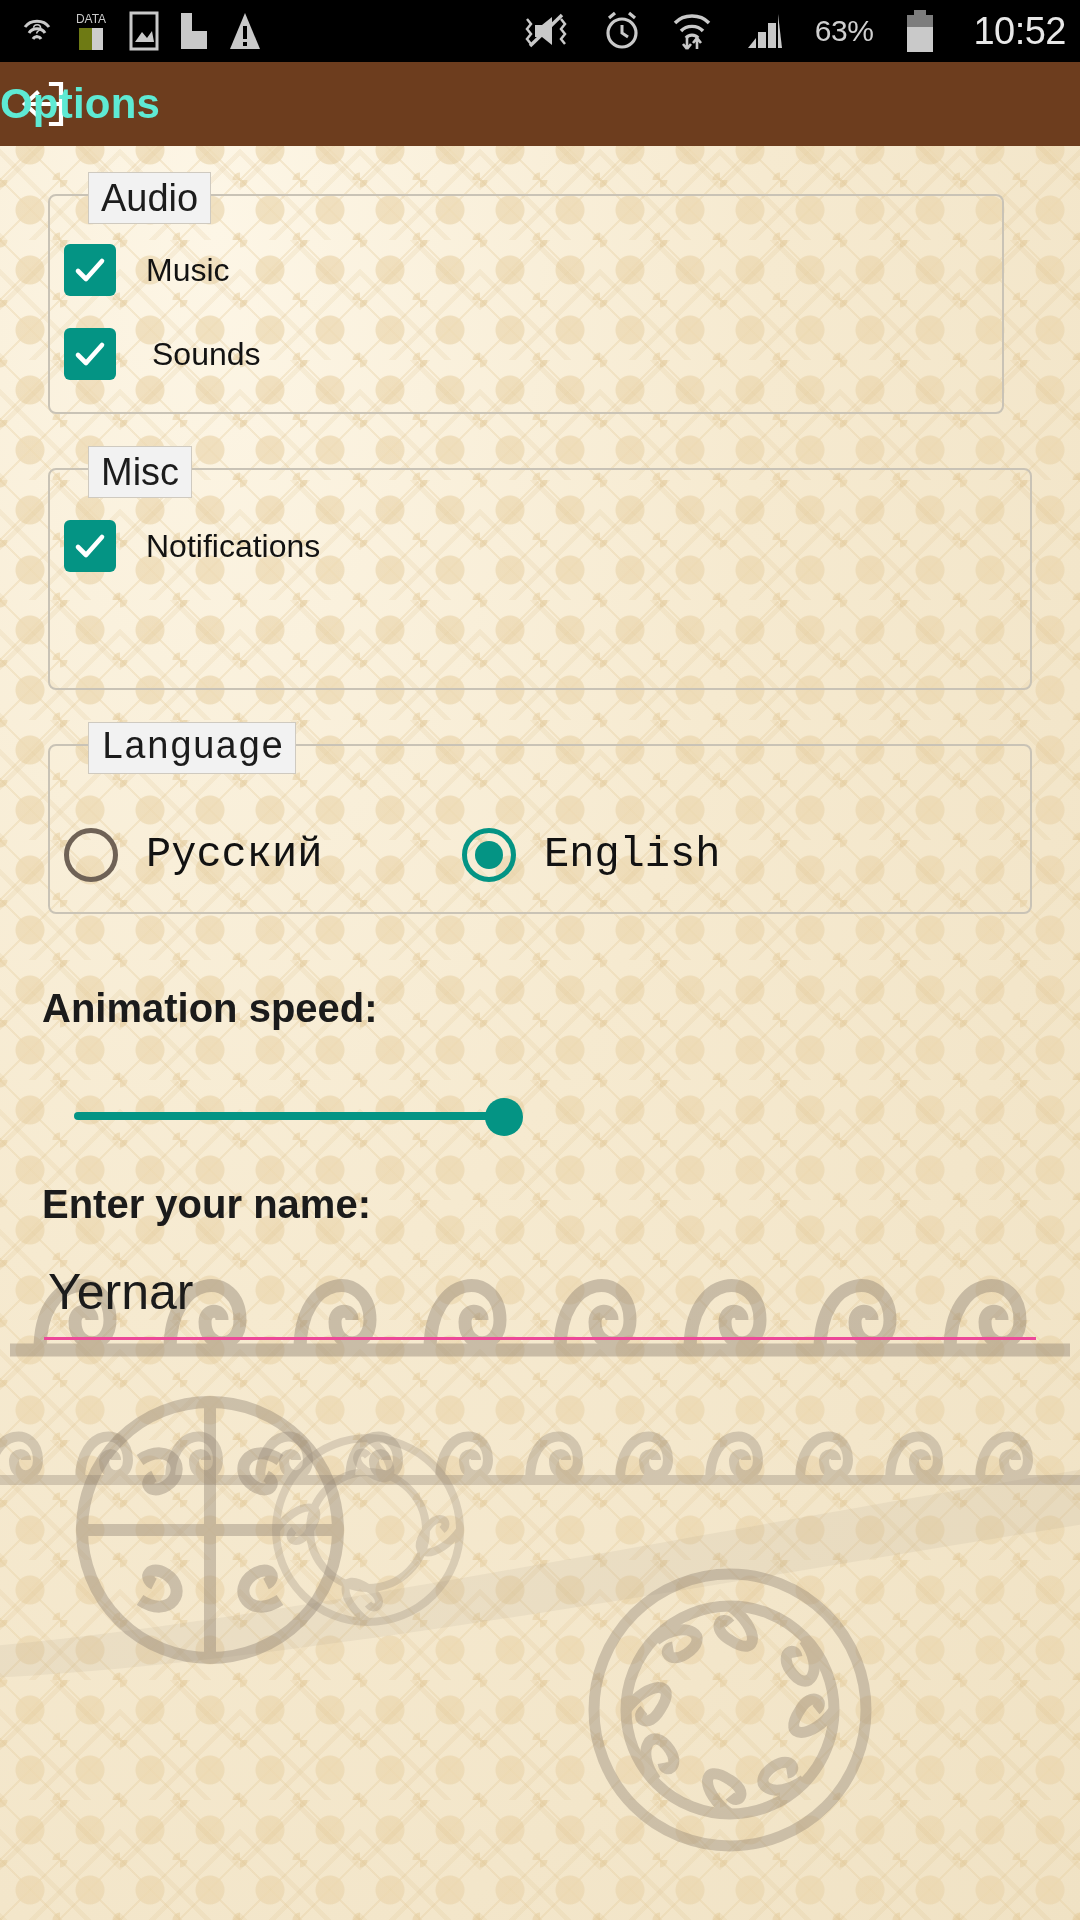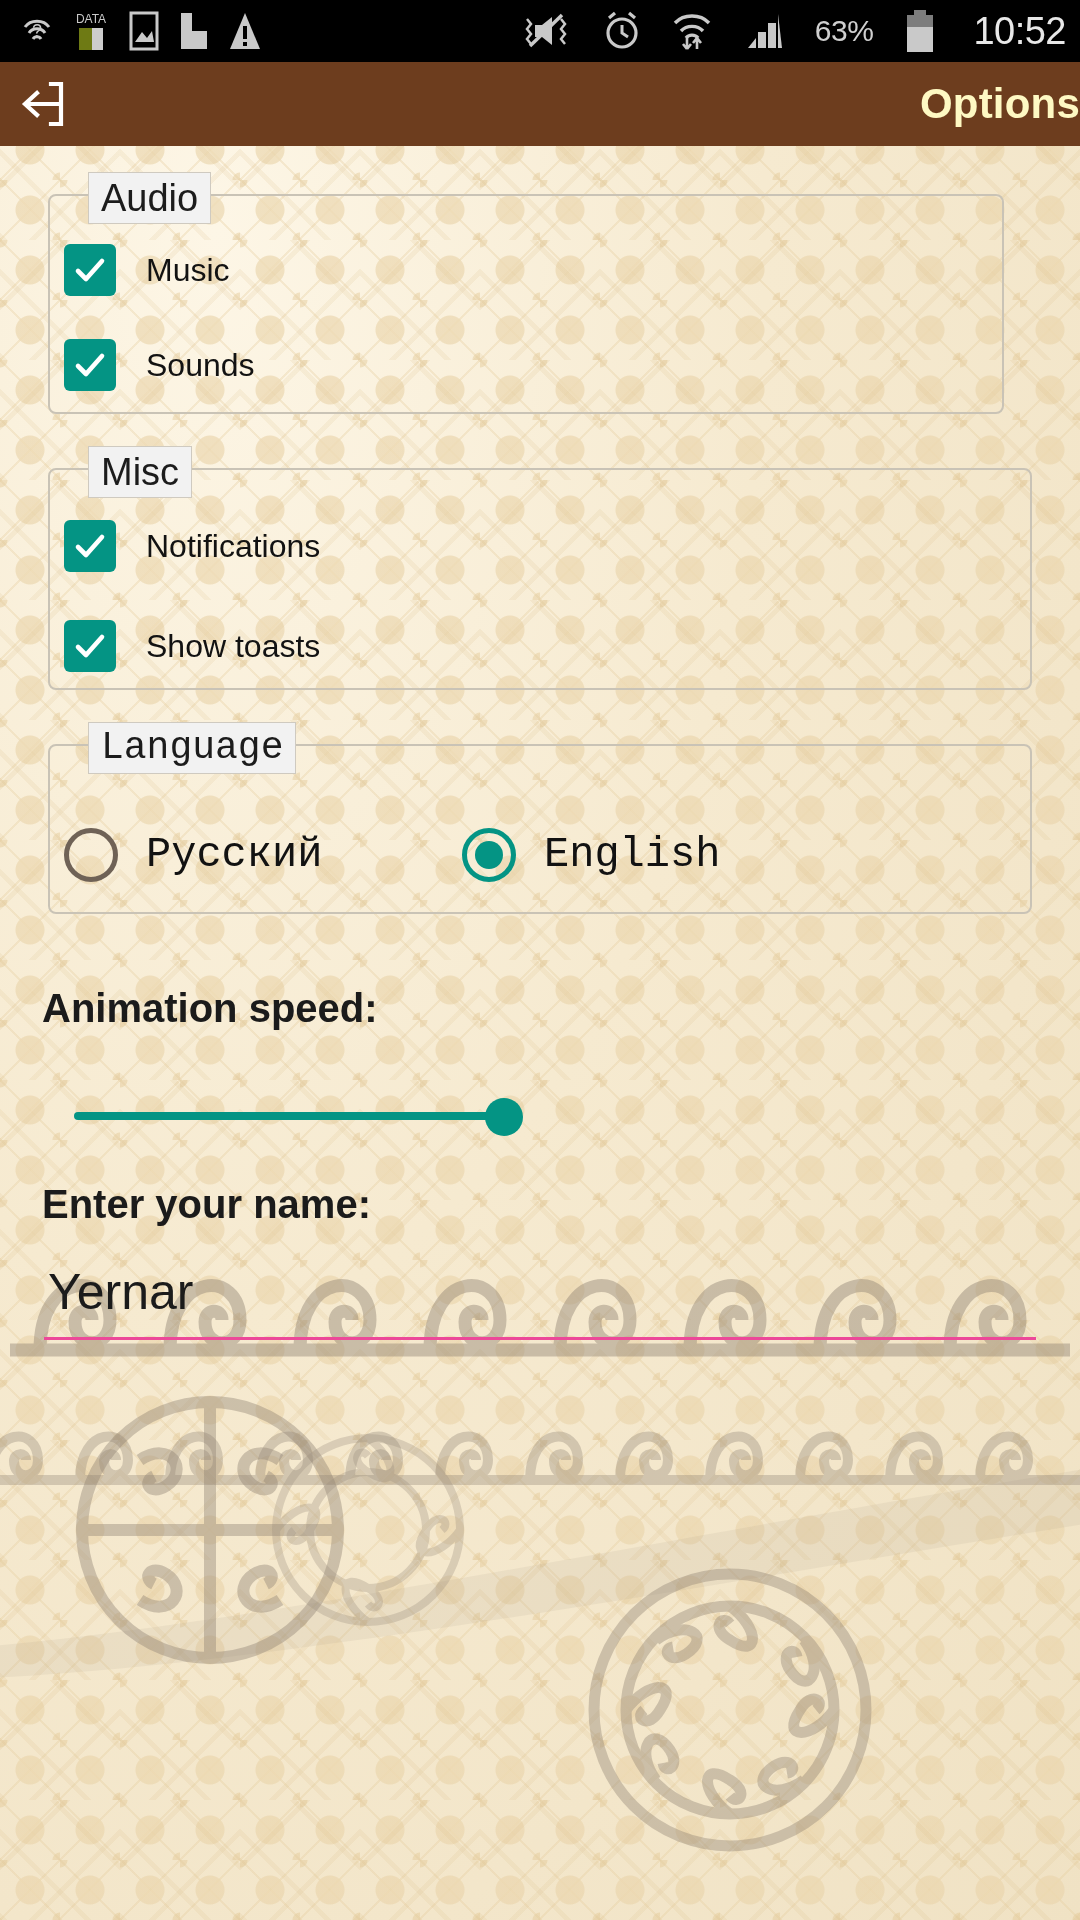--- a/index.html
+++ b/index.html
@@ -79,22 +79,22 @@
     background: #6d3d1e;
     display: flex; align-items: center;
   }
   #back-button {
     width: 86px; height: 84px;
     display: flex; align-items: center; justify-content: center;
     cursor: pointer;
   }
   #action-title {
     position: absolute; left: 0; right: 0;
-    text-align: right;
-    color: #fef9c3;
+    text-align: left;
+    color: #5eead4;
     font-size: 42px;
     font-weight: bold;
     letter-spacing: .2px;
   }
 
   
   #content {
     position: absolute; left: 0; top: 146px;
     width: 1080px; height: 1774px;
   }
@@ -136,21 +136,21 @@
     flex: none;
   }
   .check-label {
     margin-left: 30px;
     font-size: 32px;
     color: #121212;
     white-space: nowrap;
   }
 
   #row-music        { left: 14px; top: 48px; }
-  #row-sounds       { left: 14px; top: 143px; }
+  #row-sounds       { left: 14px; top: 132px; gap: 6px; }
   #row-notifications{ left: 14px; top: 50px; }
   #row-showtoasts   { left: 14px; top: 150px; }
 
   
   .radio-row {
     position: absolute;
     display: flex; align-items: center;
     cursor: pointer;
   }
   .radio {
@@ -419,28 +419,20 @@
 
       <div class="check-row" id="row-notifications">
         <span class="checkbox">
           <svg width="36" height="36" viewBox="0 0 36 36">
             <path d="M6 19 L14 27 L30 9" fill="none" stroke="#ffffff" stroke-width="4.6" stroke-linecap="round" stroke-linejoin="round"></path>
           </svg>
         </span>
         <span class="check-label">Notifications</span>
       </div>
 
-      <div class="check-row" id="row-showtoasts">
-        <span class="checkbox">
-          <svg width="36" height="36" viewBox="0 0 36 36">
-            <path d="M6 19 L14 27 L30 9" fill="none" stroke="#ffffff" stroke-width="4.6" stroke-linecap="round" stroke-linejoin="round"></path>
-          </svg>
-        </span>
-        <span class="check-label">Show toasts</span>
-      </div>
     </div>
 
     <div class="group" id="group-language">
       <span class="group-label">Language</span>
 
       <div class="radio-row" id="row-russian">
         <span class="radio"></span>
         <span class="radio-label">Русский</span>
       </div>
 

